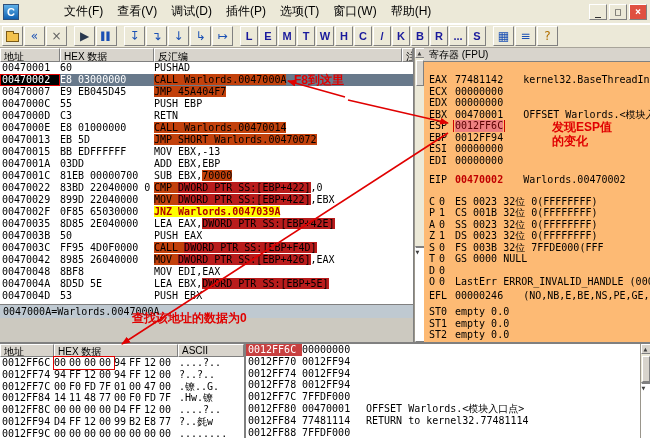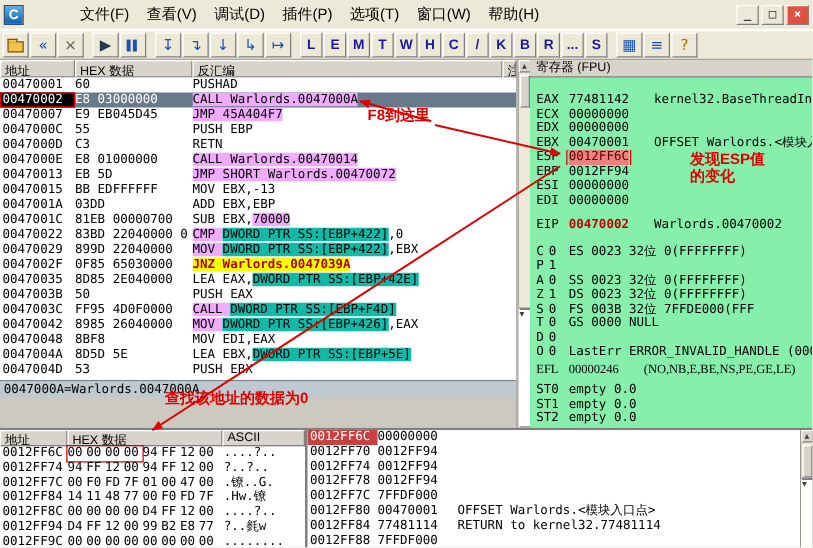--- a/index.html
+++ b/index.html
@@ -42,53 +42,53 @@
   .code{flex:1;font:10px/12px "DejaVu Sans Mono",monospace;background:#fff;overflow:hidden;}
   .crow{display:flex;height:12px;}
   .crow span{white-space:pre;overflow:hidden;}
   .crow .addr{width:60px;padding-left:2px;flex:none;}
   .crow .hex{width:94px;flex:none;}
   .crow .ins{width:248px;flex:none;}
   .crow .cmt{flex:1;}
   .crow.sel{background:#68798B;color:#fff;}
   .crow.sel .addr{background:#000;color:#fff;outline:1.5px solid #E00000;outline-offset:-1px;}
   .seg-n{}
-  .seg-y{background:#f0abfc;color:#000;}
-  .seg-c{background:#14b8a6;color:#000;}
+  .seg-y{background:#c2410c;color:#000;}
+  .seg-c{background:#b91c1c;color:#000;}
   .seg-r{background:#FFFF00;color:#B00000;font-weight:bold;}
   .infopane{height:38px;background:#CCC9C0;border-top:1px solid #808080;
     font:10px/13px "DejaVu Sans Mono",monospace;flex:none;}
   .infoline{background:#BFC9D1;height:13px;padding-left:3px;}
 
   
   .vscroll{width:10px;background:#ECE9D8;border-left:1px solid #9A968C;display:flex;
     flex-direction:column;align-items:center;}
   .varrow{width:10px;height:10px;background:#D8D4CC;border:1px solid;border-color:#fff #808080 #808080 #fff;
     font:5px/8px "DejaVu Sans",sans-serif;text-align:center;color:#404040;flex:none;}
   .varrow.bottom{margin-top:auto;}
   .vthumb{width:8px;height:26px;background:#D8D4CC;border:1px solid;border-color:#fff #808080 #808080 #fff;
     margin-top:2px;flex:none;}
 
   
-  .regs{flex:1;background:#86efac;display:flex;flex-direction:column;
+  .regs{flex:1;background:#fdba74;display:flex;flex-direction:column;
     font:10px/11.5px "DejaVu Sans Mono",monospace;overflow:hidden;}
   .regs-head{height:14px;background:#D8D4CC;border-bottom:1px solid #808080;
     font:10px/14px "Liberation Sans",sans-serif;padding-left:5px;flex:none;}
   .regblock{margin-top:12px;}
   .rrow,.frow,.strow{display:flex;padding-left:5px;height:11.5px;white-space:pre;overflow:hidden;}
   .rname{width:26px;flex:none;}
   .rval{margin-right:20px;flex:none;}
   .rcmt{white-space:pre;overflow:hidden;}
   .esp-val{background:#EE8080;color:#5A0000;outline:1.5px solid #D00000;outline-offset:1px;}
   .eip-val{color:#C00000;font-weight:bold;}
   .fflag{width:10px;flex:none;}
   .fval{width:16px;flex:none;}
   .eiprow{margin-top:8px;}
   .flagblock{margin-top:10px;}
-  .eflrow{margin-top:2px;font-family:Liberation Serif, serif;}
+  .eflrow{margin-top:2px;}
   .stblock{margin-top:5px;}
 
   
   .bottom{display:flex;height:96px;border-top:2px solid #808080;background:#fff;}
   .dump{width:246px;border-right:2px solid #808080;display:flex;flex-direction:column;overflow:hidden;}
   .dump-head{display:flex;height:13px;background:#D8D4CC;font-size:10px;flex:none;}
   .dump-head .cell{border:1px solid;border-color:#fff #808080 #808080 #fff;padding:0 3px;
     white-space:nowrap;overflow:hidden;}
   .drow{display:flex;height:11.8px;font:10px/11.8px "DejaVu Sans Mono",monospace;}
   .drow span{white-space:pre;}
@@ -365,21 +365,21 @@
           <div class="rrow"><span class="rname">ESP</span><span class="rval esp-val">0012FF6C</span><span class="rcmt"></span></div>
           <div class="rrow"><span class="rname">EBP</span><span class="rval">0012FF94</span><span class="rcmt"></span></div>
           <div class="rrow"><span class="rname">ESI</span><span class="rval">00000000</span><span class="rcmt"></span></div>
           <div class="rrow"><span class="rname">EDI</span><span class="rval">00000000</span><span class="rcmt"></span></div>
         </div>
       <div class="eiprow" id="eip-row">
           <div class="rrow"><span class="rname">EIP</span><span class="rval eip-val">00470002</span><span class="rcmt">Warlords.00470002</span></div>
         </div>
       <div class="flagblock" id="flag-rows">
           <div class="frow"><span class="fflag">C</span><span class="fval">0</span><span class="frest">ES 0023 32位 0(FFFFFFFF)</span></div>
-          <div class="frow"><span class="fflag">P</span><span class="fval">1</span></div>
+          <div class="frow"><span class="fflag">P</span><span class="fval">1</span><span class="frest">CS 001B 32位 0(FFFFFFFF)</span></div>
           <div class="frow"><span class="fflag">A</span><span class="fval">0</span><span class="frest">SS 0023 32位 0(FFFFFFFF)</span></div>
           <div class="frow"><span class="fflag">Z</span><span class="fval">1</span><span class="frest">DS 0023 32位 0(FFFFFFFF)</span></div>
           <div class="frow"><span class="fflag">S</span><span class="fval">0</span><span class="frest">FS 003B 32位 7FFDE000(FFF</span></div>
           <div class="frow"><span class="fflag">T</span><span class="fval">0</span><span class="frest">GS 0000 NULL</span></div>
           <div class="frow"><span class="fflag">D</span><span class="fval">0</span><span class="frest"></span></div>
           <div class="frow"><span class="fflag">O</span><span class="fval">0</span><span class="frest">LastErr ERROR_INVALID_HANDLE (0000</span></div>
         </div>
       <div class="eflrow" id="efl-row">
           <div class="rrow"><span class="rname">EFL</span><span class="rval">00000246</span><span class="rcmt">(NO,NB,E,BE,NS,PE,GE,LE)</span></div>
         </div>
@@ -488,17 +488,17 @@
   <svg id="overlay" width="650" height="438">
     <defs>
       <marker id="arrow" markerWidth="9" markerHeight="7" refX="8" refY="3.5" orient="auto" markerUnits="userSpaceOnUse">
         <path d="M0,0 L9,3.5 L0,7 Z" fill="#E00000"></path>
       </marker>
     </defs>
     <line x1="345" y1="97" x2="288" y2="81" stroke="#E00000" stroke-width="1.6" marker-end="url(#arrow)"></line>
     <line x1="348" y1="100" x2="448" y2="123" stroke="#E00000" stroke-width="1.6" marker-end="url(#arrow)"></line>
     <line x1="448" y1="133" x2="122" y2="344" stroke="#E00000" stroke-width="1.6" marker-end="url(#arrow)"></line>
   </svg>
-  <div class="ann" style="left:294px;top:84px;">F8到这里</div>
+  <div class="ann" style="left:294px;top:72px;">F8到这里</div>
   <div class="ann" style="left:552px;top:119px;">发现ESP值</div>
   <div class="ann" style="left:552px;top:133px;">的变化</div>
   <div class="ann" style="left:132px;top:310px;">查找该地址的数据为0</div>
 </div>
 
 </body></html>

